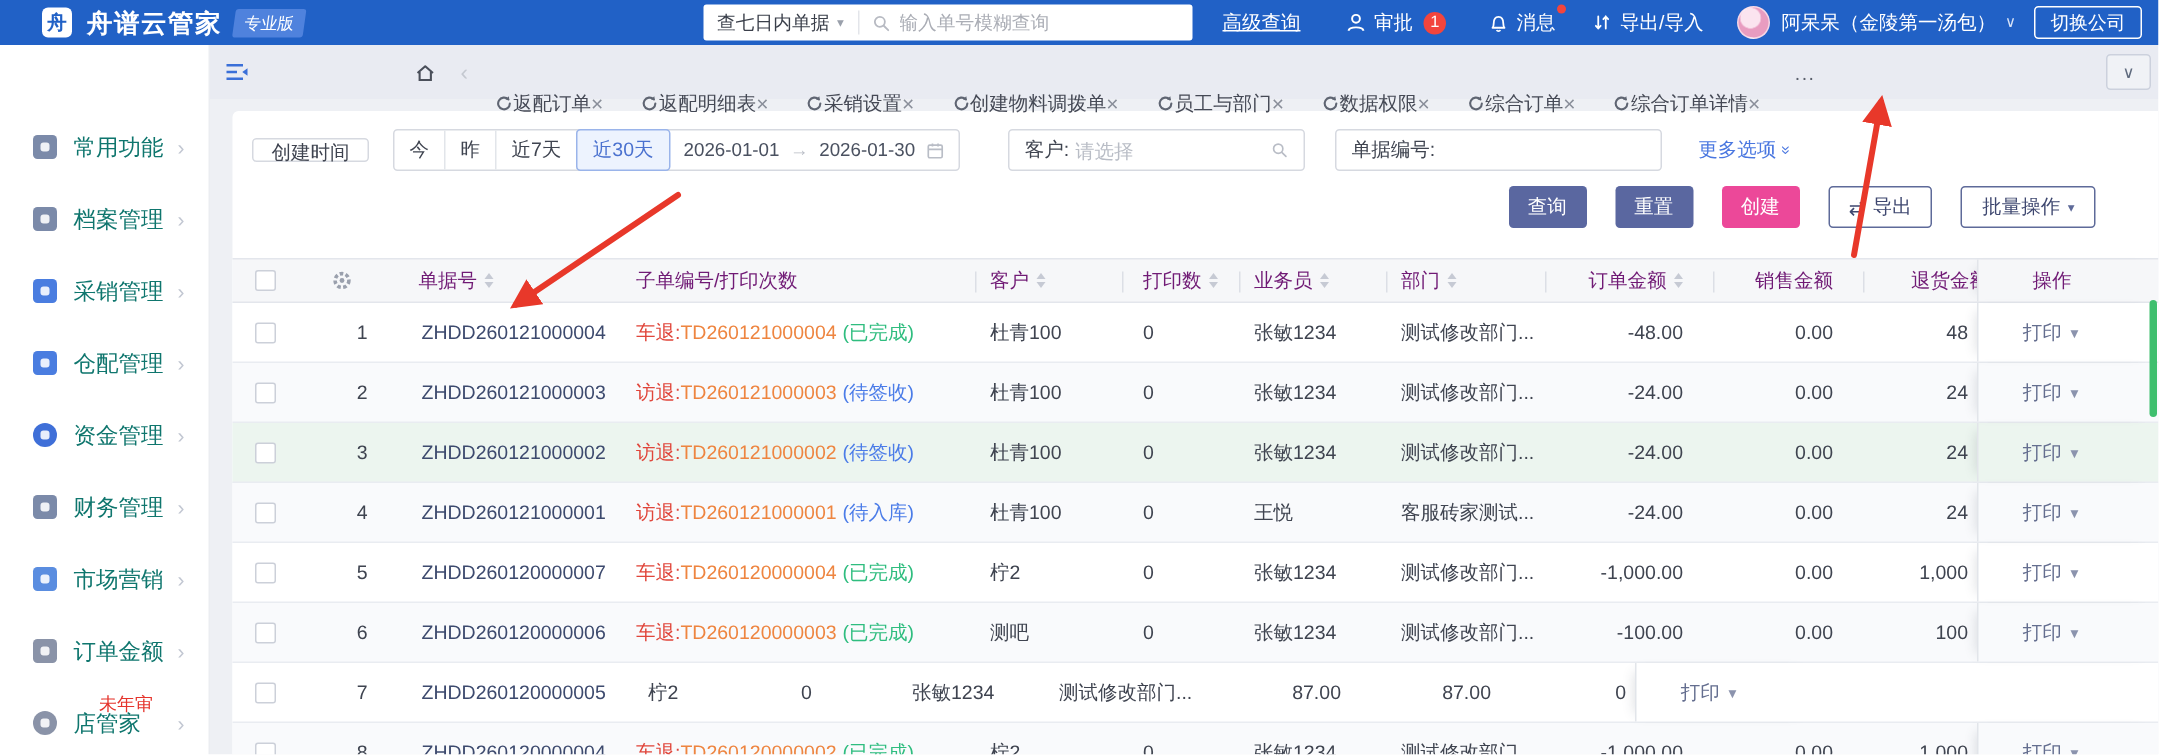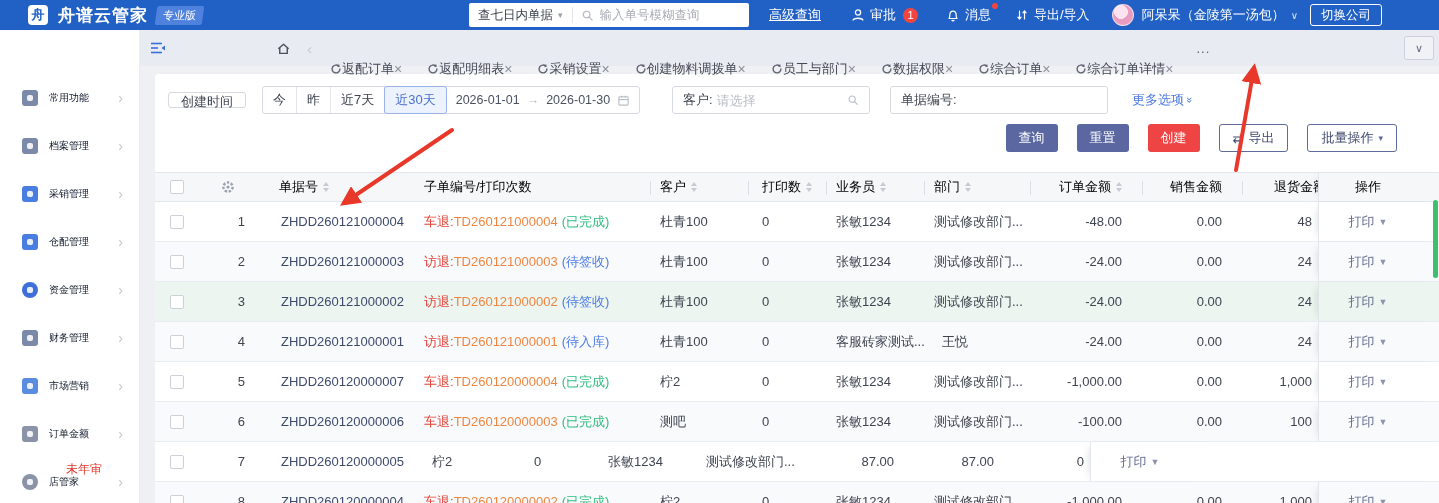--- a/index.html
+++ b/index.html
@@ -9,21 +9,21 @@
 
   
   .topbar { position:absolute; top:0; left:0; right:0; height:30px; background:#2161c6;
     display:flex; align-items:center; color:#fff; z-index:30; }
   .topbar > * { flex-shrink:0; }
   .logo-box { width:20px; height:20px; background:#fff; border-radius:4px; margin-left:28px;
     display:flex; align-items:center; justify-content:center; color:#2161c6; font-weight:bold; font-size:13px; }
   .app-name { margin-left:10px; font-size:17px; font-weight:bold; letter-spacing:1px; }
   .edition { margin-left:8px; background:#4f82dd; color:#fff; font-size:11px; padding:2px 7px;
     border-radius:2px; transform:skewX(-8deg); }
-  .search-box { margin-left:266px; width:280px; height:24px; background:#fff; border-radius:2px;
+  .search-box { margin-left:266px; width:326px; height:24px; background:#fff; border-radius:2px;
     display:flex; align-items:center; color:#3a3f4a; }
   .scope { display:flex; align-items:center; gap:5px; padding:0 9px; font-size:12.5px; cursor:pointer;
     border-right:1px solid #e3e5ea; height:16px; }
   .scope .caret { font-size:9px; color:#9aa0ab; }
   .search-box .mag { color:#b7bac2; width:13px; height:13px; margin-left:8px; }
   .search-box input { border:none; outline:none; background:transparent; flex:1; font-size:12.5px;
     margin-left:6px; color:#3a3f4a; min-width:0; }
   .search-box input::placeholder { color:#aaadb5; }
   .top-link { margin-left:20px; font-size:13px; text-decoration:underline; cursor:pointer; }
   .top-item { display:flex; align-items:center; gap:5px; font-size:13px; cursor:pointer; position:relative; }
@@ -57,21 +57,21 @@
     background:#f0f2f6; border-radius:3px; display:flex; align-items:center; justify-content:center;
     color:#5f6b7e; font-size:11px; cursor:pointer; flex-shrink:0; }
 
   
   .sidebar { position:absolute; top:30px; left:0; width:140px; bottom:0; background:#fff;
     border-right:1px solid #ebedf1; z-index:25; padding-top:44px; }
   .side-item { position:relative; height:48px; display:flex; align-items:center; padding-left:22px; cursor:pointer; }
   .side-icon { width:16px; height:16px; border-radius:3px; display:flex; align-items:center; justify-content:center; }
   .side-icon.circle { border-radius:50%; }
   .side-icon::after { content:''; width:6px; height:6px; background:rgba(255,255,255,.88); border-radius:2px; }
-  .side-label { margin-left:11px; font-size:10px; color:#0f172a; }
+  .side-label { margin-left:11px; font-size:15px; color:#0f766e; }
   .side-badge { position:absolute; top:3px; left:66px; color:#e5342c; font-size:12px; white-space:nowrap; }
   .side-chev { position:absolute; right:16px; color:#c2c7d2; font-size:14px; }
 
   
   .content { position:absolute; top:66px; left:140px; right:0; bottom:0; background:#eef0f4; overflow:hidden; }
   .panel { position:absolute; top:8px; left:15px; right:0; height:600px; background:#fff; border-radius:4px 0 0 0; }
 
   
   .filter-row { display:flex; align-items:center; padding:12px 0 0 13px; }
   .btn-plain { height:16px; border:1px solid #d6d9e0; border-radius:3px; background:#fff; color:#3f4450;
@@ -93,21 +93,21 @@
   .input-box .mag { width:12px; height:12px; color:#b9bdc6; }
   .cust-box { margin-left:32px; width:198px; }
   .no-box { margin-left:20px; width:218px; }
   .more-opts { margin-left:24px; color:#4a77e0; font-size:13px; cursor:pointer; display:flex; align-items:center; gap:3px; }
   .dbl-chev { display:inline-block; transform:rotate(90deg); font-size:11px; }
 
   
   .btn-row { display:flex; justify-content:flex-end; align-items:center; gap:19px; margin-top:10px; padding-right:42px; }
   .btn { height:28px; border:none; border-radius:3px; font-size:13px; color:#fff; padding:0 13px; cursor:pointer; }
   .btn.primary { background:#5a67a0;font-family:Liberation Mono, monospace; }
-  .btn.green { background:#ef4444; }
+  .btn.green { background:#ec4899; }
   .btn.outline { background:#fff; border:1px solid #5e6a99; color:#3f4870; display:flex; align-items:center; gap:5px; }
   .btn .cicon { font-size:13px; }
   .btn .bcaret { font-size:9px; color:#5e6a99; }
 
   
   .table { margin-top:20px; }
   .thead, .trow { display:flex; }
   .thead { height:30px; background:#f6f7f9; border-top:1px solid #e3e6ec; border-bottom:1px solid #e3e6ec; }
   .trow { height:40px; border-bottom:1px solid #e9ecf1; background:#fff; }
   .trow:nth-child(even) { background:#f9fafc; }
@@ -119,21 +119,21 @@
   .c-sub   { width:228px; padding-left:2px; }
   .c-cust  { width:98px;  padding-left:10px; }
   .c-prt   { width:78px;  padding-left:14px; }
   .c-sales { width:98px;  padding-left:10px; }
   .c-dept  { width:106px; padding-left:10px; }
   .c-oamt  { width:112px; justify-content:flex-end; padding-right:20px; }
   .c-samt  { width:100px; justify-content:flex-end; padding-right:20px; }
   .c-ramt  { width:76px;  justify-content:flex-end; padding-right:6px; overflow:hidden; }
   .c-act   { width:121px; justify-content:center; padding-right:22px; border-left:1px solid #e2e5ea;
              box-shadow:-6px 0 8px -6px rgba(50,60,80,.18); }
-  .thead .cell { color:#000000; }
+  .thead .cell { color:#701a75; }
   .thead .c-no { padding-left:22px; }
   .thead .c-idx { justify-content:center; padding-right:0; }
   .thead .c-ramt span { margin-right:-14px; white-space:nowrap; }
   .thead .divided { position:relative; }
   .thead .divided::before { content:''; position:absolute; left:0; top:8px; width:1px; height:14px; background:#dcdfe6; }
   .sort { display:inline-flex; flex-direction:column; gap:2px; margin-left:5px; }
   .sort i { width:0; height:0; border-left:3.5px solid transparent; border-right:3.5px solid transparent; }
   .sort .up { border-bottom:4px solid #c6cad4; }
   .sort .down { border-top:4px solid #c6cad4; }
   .checkbox { width:14px; height:14px; border:1px solid #ccd0d9; border-radius:2px; background:#fff; cursor:pointer; }
@@ -583,22 +583,22 @@
     <div class="cell c-no">
               <a class="order-link">ZHDD260121000001</a>
             </div>
     <div class="cell c-sub">
       <span style="color: rgb(224, 69, 58);">访退:</span>
               <a class="sub-no">TD260121000001</a>
       <span class="sub-status" style="color: rgb(75, 124, 232);">(待入库)</span>
     </div>
     <div class="cell c-cust">杜青100</div>
     <div class="cell c-prt">0</div>
+    <div class="cell c-sales">王悦</div>
     <div class="cell c-dept">客服砖家测试...</div>
-    <div class="cell c-sales">王悦</div>
     <div class="cell c-oamt">-24.00</div>
     <div class="cell c-samt">0.00</div>
     <div class="cell c-ramt">24</div>
     <div class="cell c-act">
       <span class="print-btn">
         <span>打印</span>
         <span class="pcaret">▼</span>
       </span>
     </div>
   </div>

